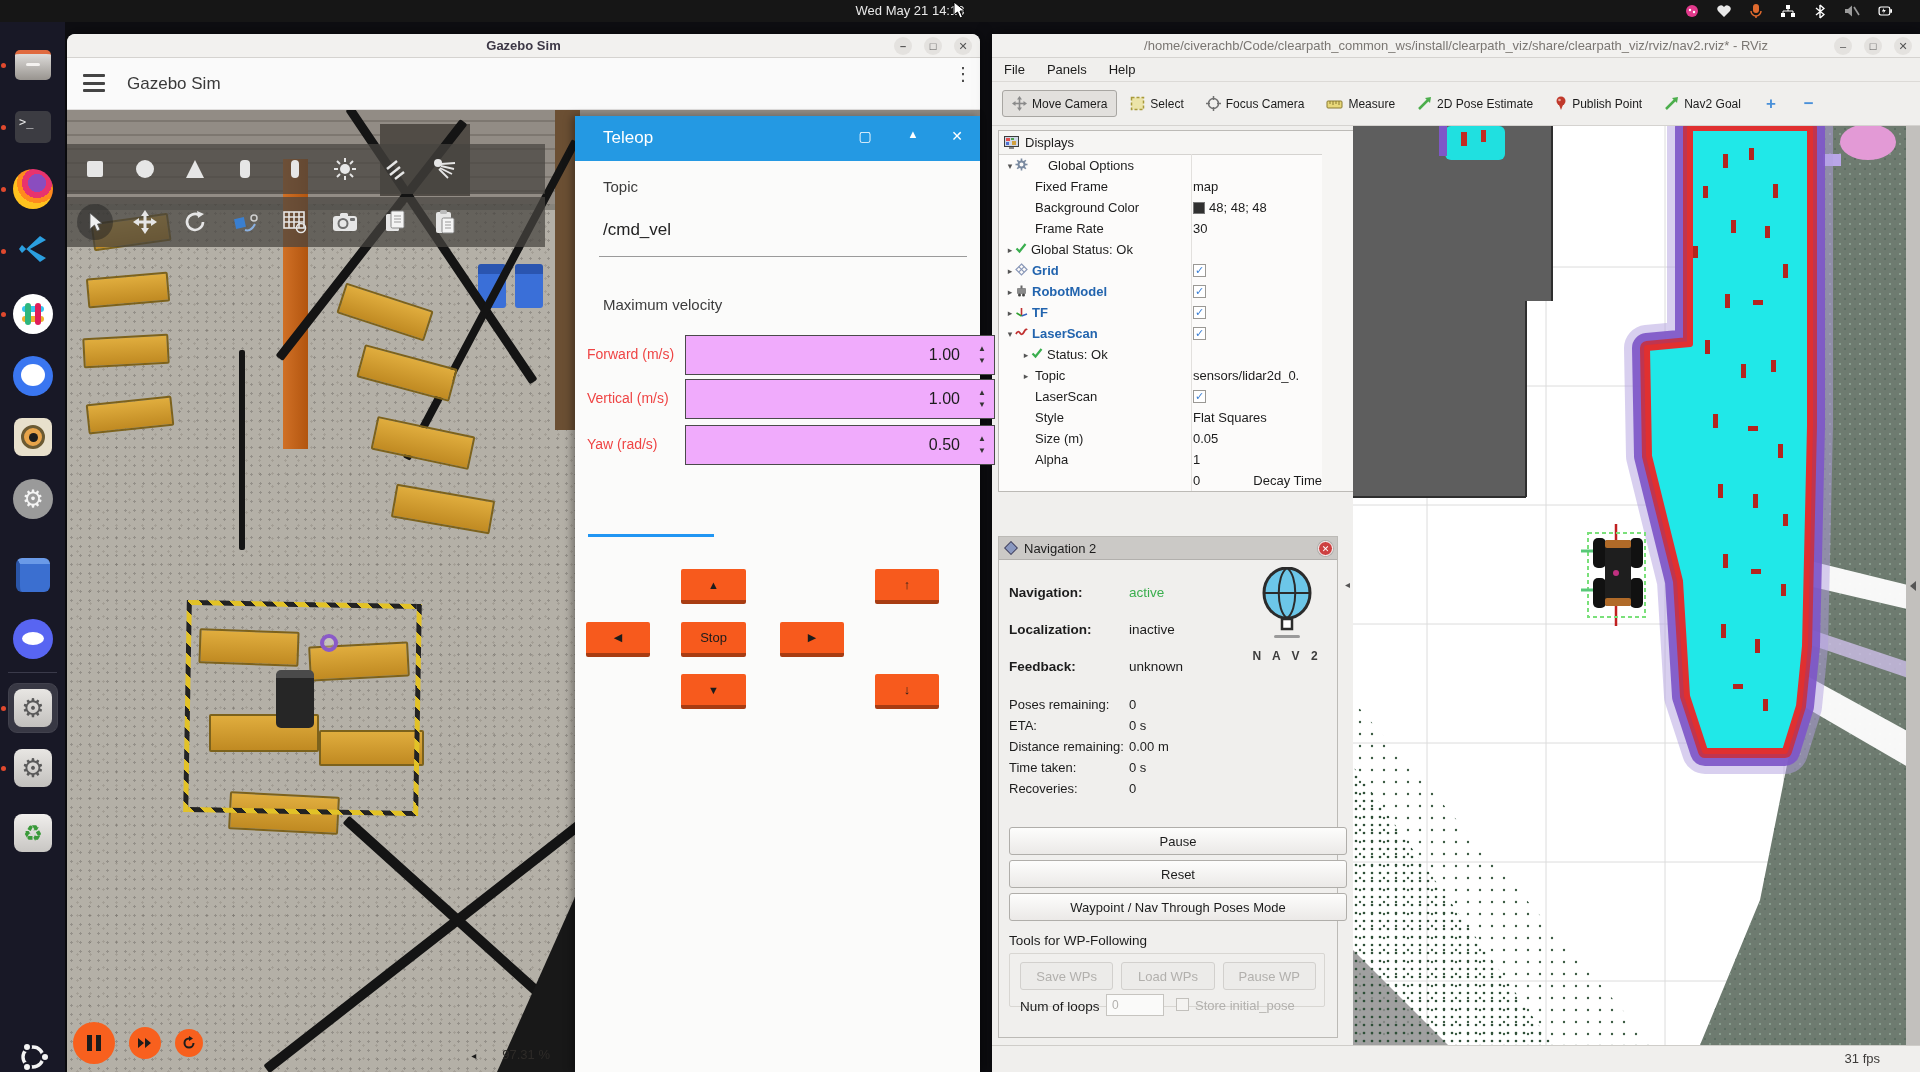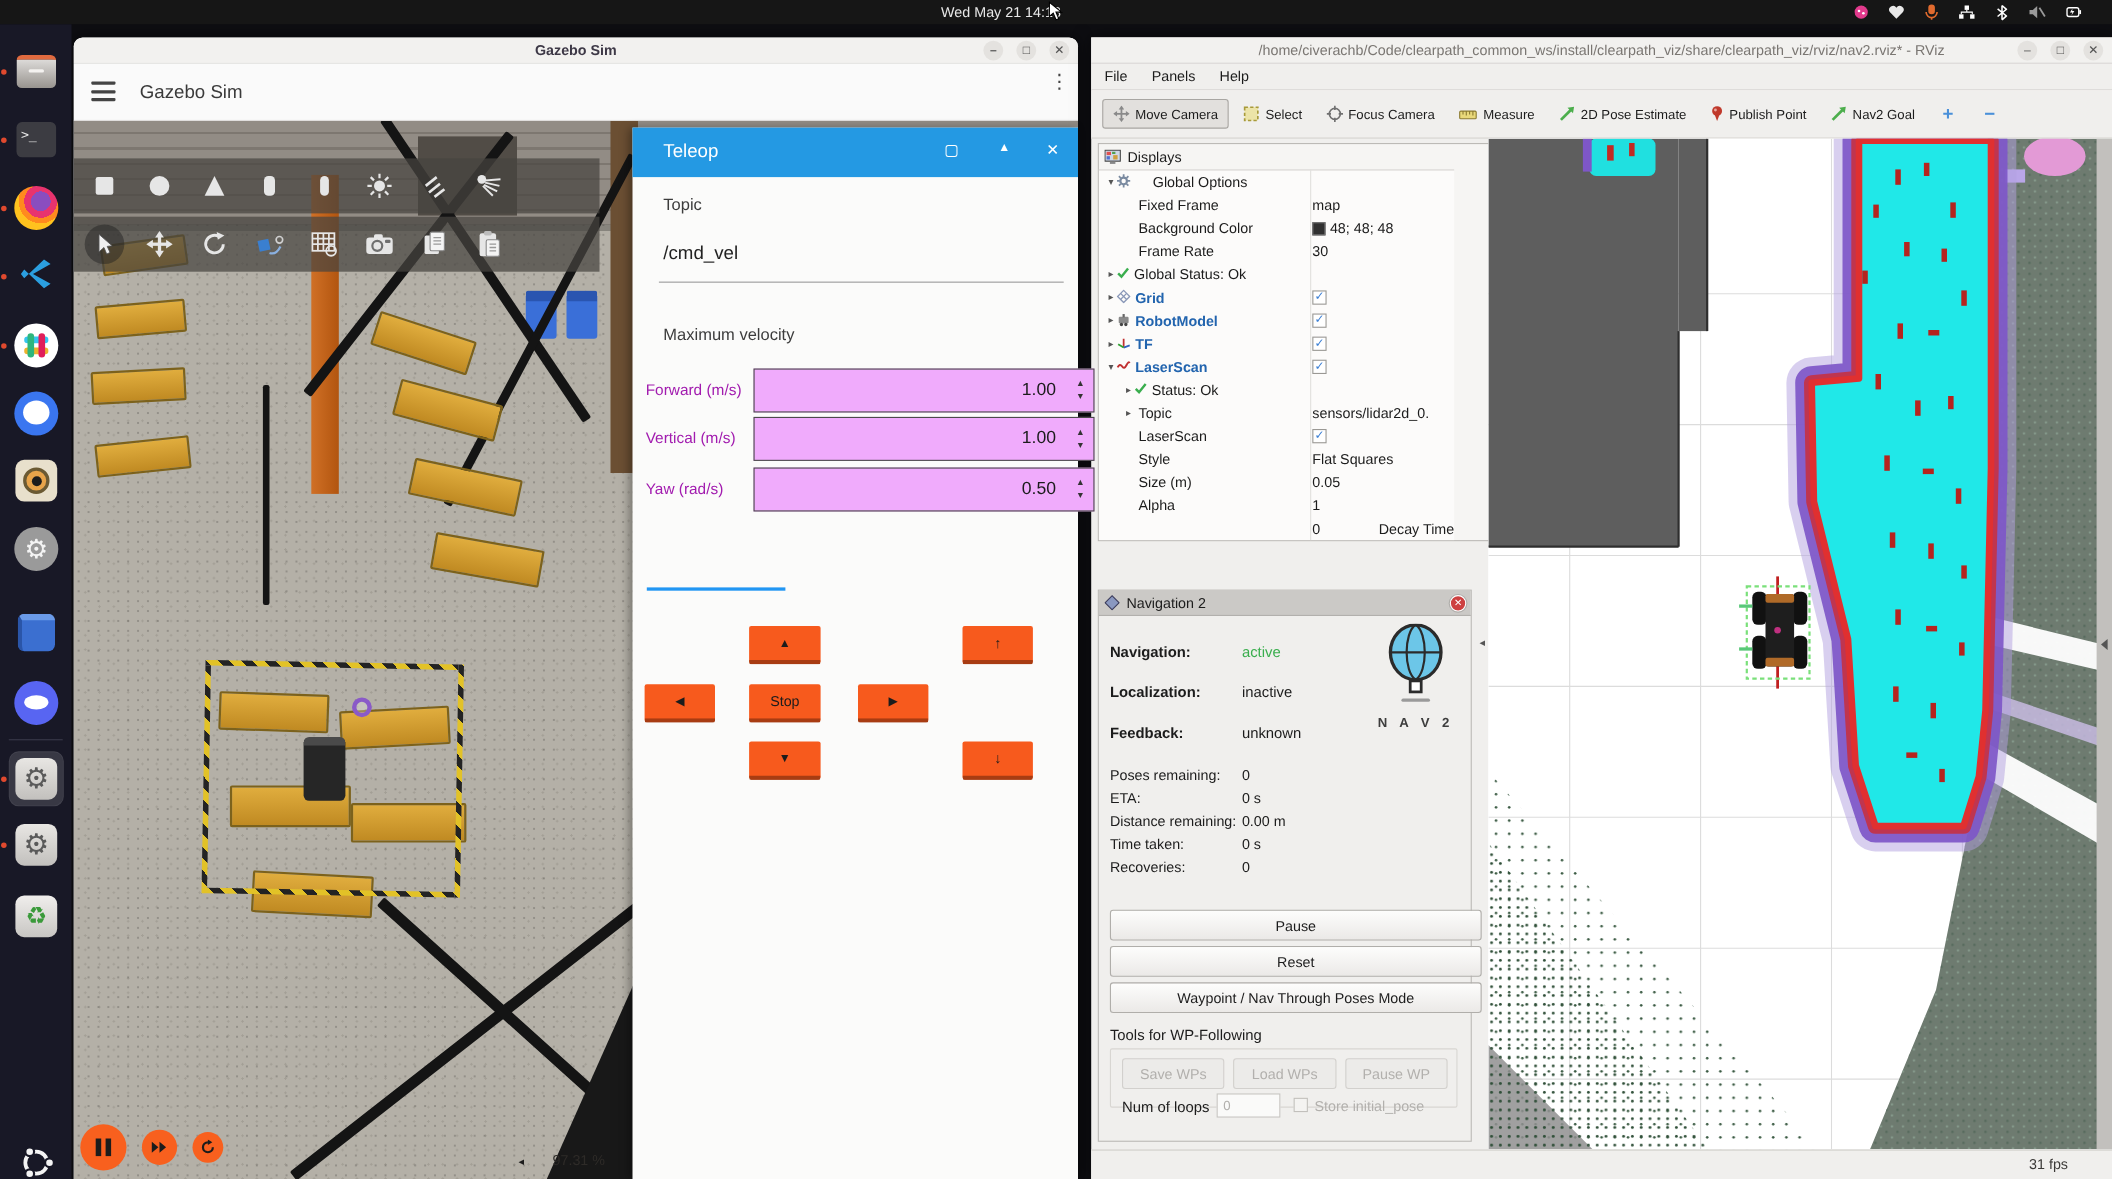--- a/index.html
+++ b/index.html
@@ -95,21 +95,21 @@
   #teleop { position:absolute; left:575px; top:116px; width:405px; height:956px; background:#fbfbfa;
     box-shadow:-3px 0 8px rgba(0,0,0,.35); z-index:20; }
   #teleop-header { position:absolute; left:0; top:0; width:405px; height:45px; background:#2499e3; color:#fff; }
   #teleop-title { position:absolute; left:28px; top:12px; font-size:17px; }
   .tp-hbtn { position:absolute; top:12px; width:22px; height:20px; color:#fff; text-align:center; font-size:14px; }
   #teleop-topic-label { position:absolute; left:28px; top:62px; font-size:15px; color:#3c3c3c; }
   #teleop-topic-value { position:absolute; left:28px; top:104px; font-size:17px; color:#222; }
   #teleop-topic-line { position:absolute; left:24px; top:140px; width:368px; border-top:1px solid #9a9a9a; }
   #teleop-maxvel { position:absolute; left:28px; top:180px; font-size:15px; color:#3c3c3c; }
   .tp-row { position:absolute; left:0; width:405px; height:40px; }
-  .tp-row .lbl { position:absolute; left:12px; top:11px; font-size:14px; color:#a21caf; }
+  .tp-row .lbl { position:absolute; left:12px; top:11px; font-size:14px; color:#ef4444; }
   .tp-row .box { position:absolute; left:110px; top:0; width:310px; height:40px; border:1px solid #4a4a4a; background:#f0abfc; }
   .tp-row .val { position:absolute; right:34px; top:10px; font-size:16px; color:#1c1c1c; }
   .tp-row .spin { position:absolute; right:8px; top:7px; font-size:8px; color:#333; line-height:12px; text-align:center; }
   #teleop-tabs { position:absolute; left:0; top:385px; width:405px; height:36px; display:flex; }
   .tp-tab { flex:1; text-align:center; font-size:14px; font-weight:bold; color:#3c3c3c; padding-top:8px; }
   .tp-tab.active { color:#2196f3; }
   #tp-tab-underline { position:absolute; left:13px; top:418px; width:126px; height:3px; background:#2196f3; }
   .tp-btn { position:absolute; background:#f75a1d; border-bottom:4px solid #a83c12; border-radius:2px;
     color:#1c1c1c; display:flex; align-items:center; justify-content:center; font-size:13px; }
 

